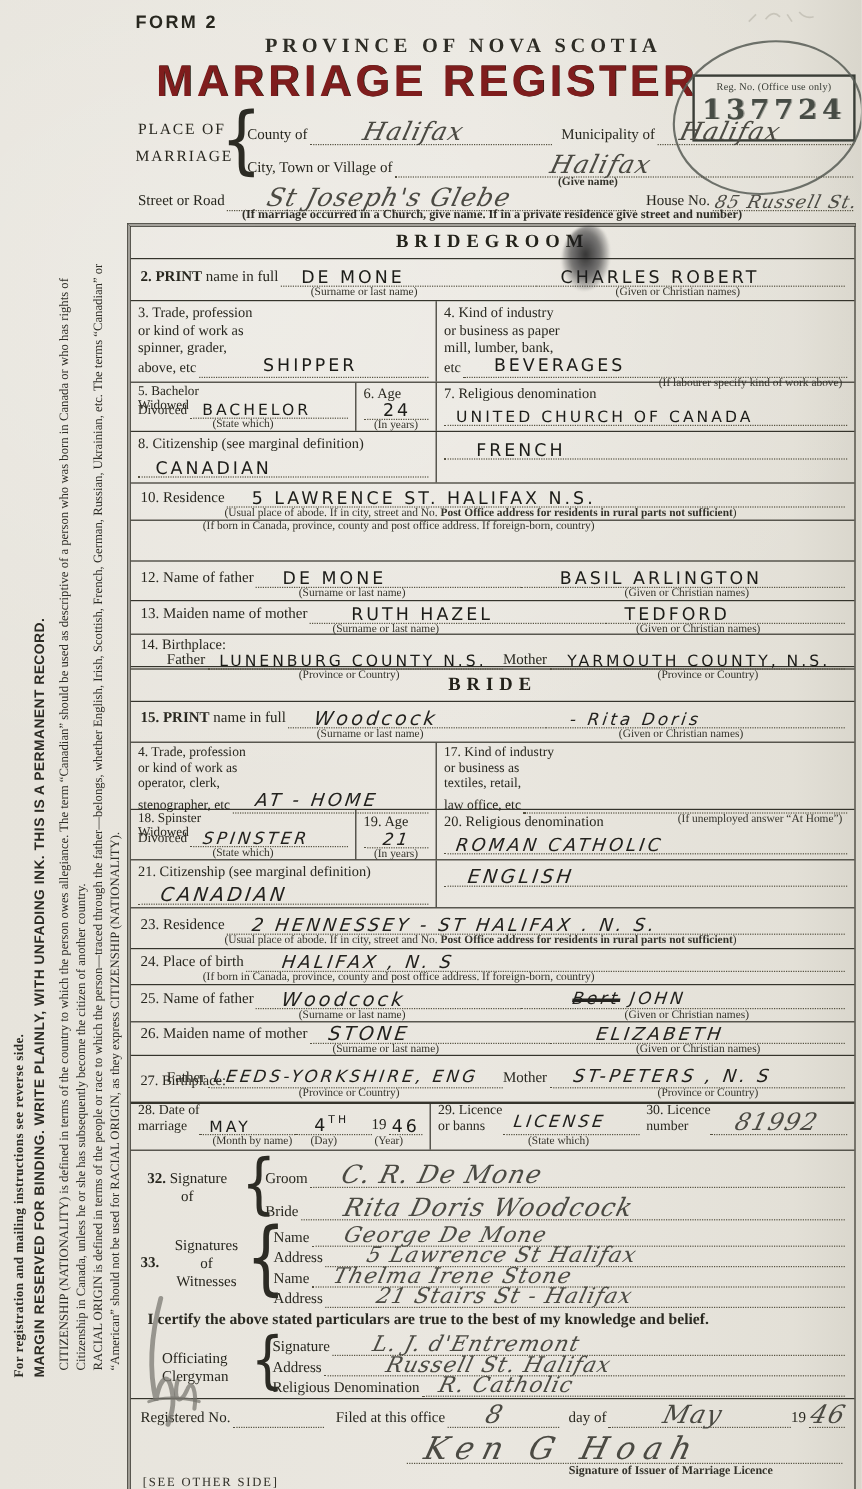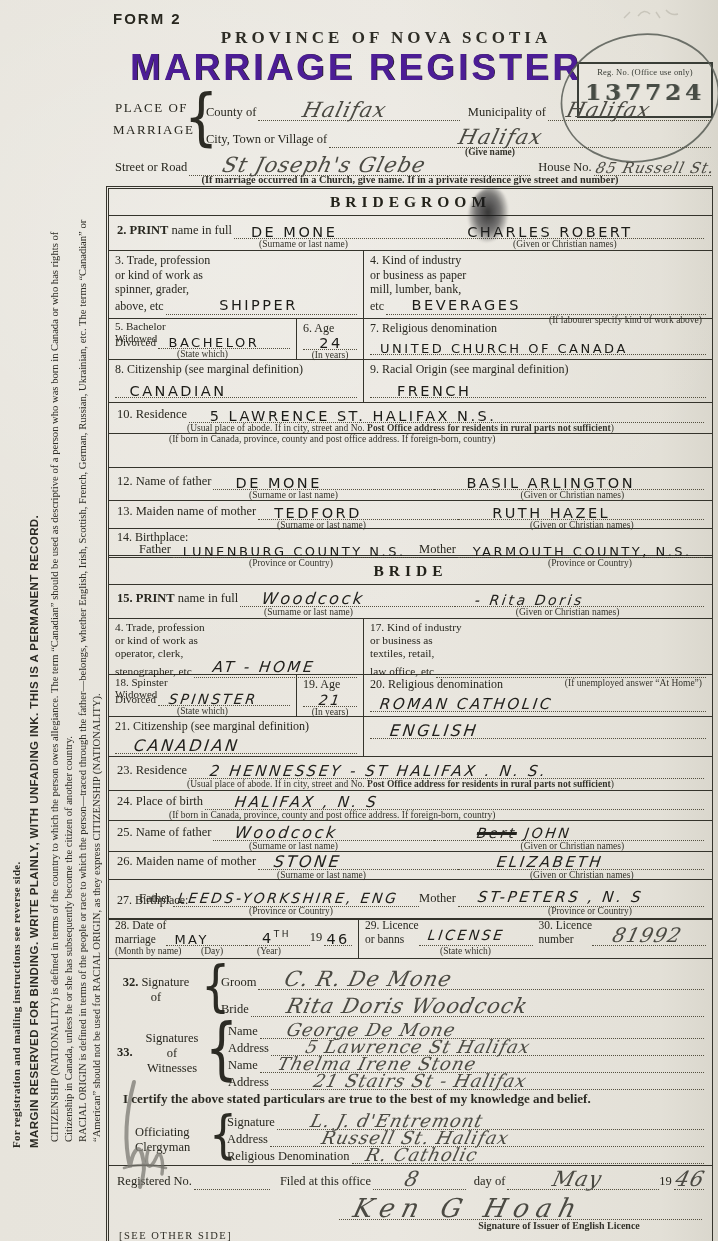--- a/index.html
+++ b/index.html
@@ -15,21 +15,21 @@
   
   .vt{position:absolute;transform:rotate(-90deg);transform-origin:0 0;color:#2c2b24;}
   .vt1{left:10px;top:1148px;font-size:11px;font-weight:bold;white-space:nowrap;letter-spacing:.3px;}
   .vt2{left:28px;top:1148px;font-size:11.5px;font-weight:bold;white-space:nowrap;letter-spacing:.4px;font-family:"Liberation Sans",sans-serif;}
   .vtp{font-size:10.6px;line-height:1.28;width:952px;}
   .vt3{left:48px;top:1142px;}
   .vt4{left:76px;top:1142px;}
   
   .formno{left:113px;top:10px;font-family:"Liberation Sans",sans-serif;font-weight:bold;font-size:15px;letter-spacing:2px;}
   .province{left:106px;top:28px;width:560px;text-align:center;font-size:17px;letter-spacing:4px;font-weight:bold;color:#2e2d26;}
-  .bigtitle{left:106px;top:47px;width:500px;text-align:center;font-family:"Liberation Sans",sans-serif;font-weight:bold;font-size:37px;letter-spacing:3px;color:#4c1d95;text-shadow:.6px 0 0 #232219;}
+  .bigtitle{left:106px;top:47px;width:500px;text-align:center;font-family:"Liberation Sans",sans-serif;font-weight:bold;font-size:37px;letter-spacing:3px;color:#7f1d1d;text-shadow:.6px 0 0 #232219;}
   .regbox{left:577px;top:62px;width:132px;height:52px;border:2px solid #3a3e37;background:rgba(238,235,228,.4);}
   .regbox .rl{font-size:8.5px;text-align:center;padding-top:3px;letter-spacing:.2px;color:#363a33;}
   .regbox .rn{font-family:"DejaVu Serif",serif;font-weight:bold;font-size:23px;text-align:center;letter-spacing:4px;color:#474c45;text-shadow:1px 0 0 rgba(71,76,69,.45);margin-top:1px;}
   
   .plc{font-size:13px;letter-spacing:1.5px;}
   .brace{font-family:"DejaVu Sans",sans-serif;color:#2c2b24;line-height:1;}
   .fl{display:flex;align-items:flex-end;}
   .lbl2{font-size:12.5px;white-space:nowrap;padding:0 2px 1px 0;}
   .dot{flex:1;border-bottom:1.2px dotted #54503f;position:relative;height:17px;}
   .dval{position:absolute;bottom:-2px;left:8%;white-space:nowrap;}
@@ -196,21 +196,20 @@
 
   <div class="row" style="height:43px">
     <div class="cols">
       <div class="c" style="width:254px">
         <div style="font-size:12px">8.  Citizenship (see marginal definition)</div>
         <div class="dot" style="height:20px">
             <span class="dval hp" style="left:6%">CANADIAN</span>
           </div>
       </div>
       <div class="c" style="flex:1">
-        <div style="font-size:12px">9.  Racial Origin (see marginal definition)</div>
         <div class="dot" style="height:20px">
             <span class="dval hp" style="left:8%">FRENCH</span>
           </div>
       </div>
     </div>
   </div>
 
   <div class="row" style="height:31px">
     <div class="fl pad" style="height:18px">
       <span class="lbl2">10.  Residence</span>
@@ -237,25 +236,25 @@
     </div>
     <div class="subs">
         <span style="margin-left:140px;width:200px">(Surname or last name)</span>
         <span style="margin-left:80px;width:200px">(Given or Christian names)</span>
       </div>
   </div>
 
   <div class="row" style="height:28px">
     <div class="fl pad" style="height:17px">
       <span class="lbl2">13.  Maiden name of mother</span>
+      <span class="dot" style="flex:1.05">
+          <span class="dval hp" style="left:14%">RUTH  HAZEL</span>
+        </span>
       <span class="dot" style="flex:.85">
           <span class="dval hp" style="left:8%">TEDFORD</span>
-        </span>
-      <span class="dot" style="flex:1.05">
-          <span class="dval hp" style="left:14%">RUTH  HAZEL</span>
         </span>
     </div>
     <div class="subs">
         <span style="margin-left:168px;width:190px">(Surname or last name)</span>
         <span style="margin-left:80px;width:200px">(Given or Christian names)</span>
       </div>
   </div>
 
   <div class="row heavy" style="height:29px">
     <div style="font-size:12px;padding:1px 0 0 8px">14.  Birthplace:</div>
@@ -447,21 +446,21 @@
             </span>
           <span class="dot" style="flex:.8">
               <span class="dval" style="left:25%"><span class="hp">4</span><sup class="hp" style="font-size:9px">TH</sup></span>
             </span>
           <span class="lbl2">19</span>
           <span class="dot" style="flex:.35">
               <span class="dval hp" style="left:8%">46</span>
             </span>
         </div>
         <div class="subs">
-            <span style="width:86px">(Month by name)</span>
+            <span style="margin-left:62px;width:86px">(Month by name)</span>
             <span style="width:56px">(Day)</span>
             <span style="width:42px">(Year)</span>
           </div>
       </div>
       <div class="c" style="flex:1">
         <div class="fl" style="height:24px">
           <span class="ml" style="font-size:11.5px">29.  Licence
       or banns</span>
           <span class="dot" style="flex:.9">
               <span class="dval hpi" style="left:8%;bottom:2px">LICENSE</span>
@@ -579,21 +578,21 @@
         </span>
     </div>
   </div>
 
   <div style="height:26px;position:relative">
     <div class="fl" style="margin-left:230px;padding-right:10px;height:20px">
       <span class="dot">
           <span class="dval scr" style="left:4%;font-size:26px;letter-spacing:7px;bottom:-4px">Ken G Hoah</span>
         </span>
     </div>
-    <div class="sub" style="margin-left:300px;width:300px;font-weight:bold;font-size:10px">Signature of Issuer of English Licence</div>
+    <div class="sub" style="margin-left:300px;width:300px;font-weight:bold;font-size:10px">Signature of Issuer of Marriage Licence</div>
   </div>
 
   <div style="height:20px;font-size:10.5px;letter-spacing:1.5px;padding:4px 0 0 10px;color:#2e2d25">[SEE OTHER SIDE]</div>
 
 </div>
 
 <div class="abs" style="left:468px;top:188px;width:40px;height:54px;border-radius:60% 40% 55% 45%;background:radial-gradient(ellipse at 50% 45%, rgba(20,20,22,.85) 0%, rgba(30,30,32,.55) 45%, rgba(40,40,42,0) 75%);filter:blur(1px);"></div>
 
 <svg class="abs" style="left:104px;top:1072px;" width="90" height="125">
   <path class="scratch" stroke-width="4" d="M30,10 C22,40 20,70 26,95 C28,82 34,70 38,82 C42,94 40,104 36,115"></path>

